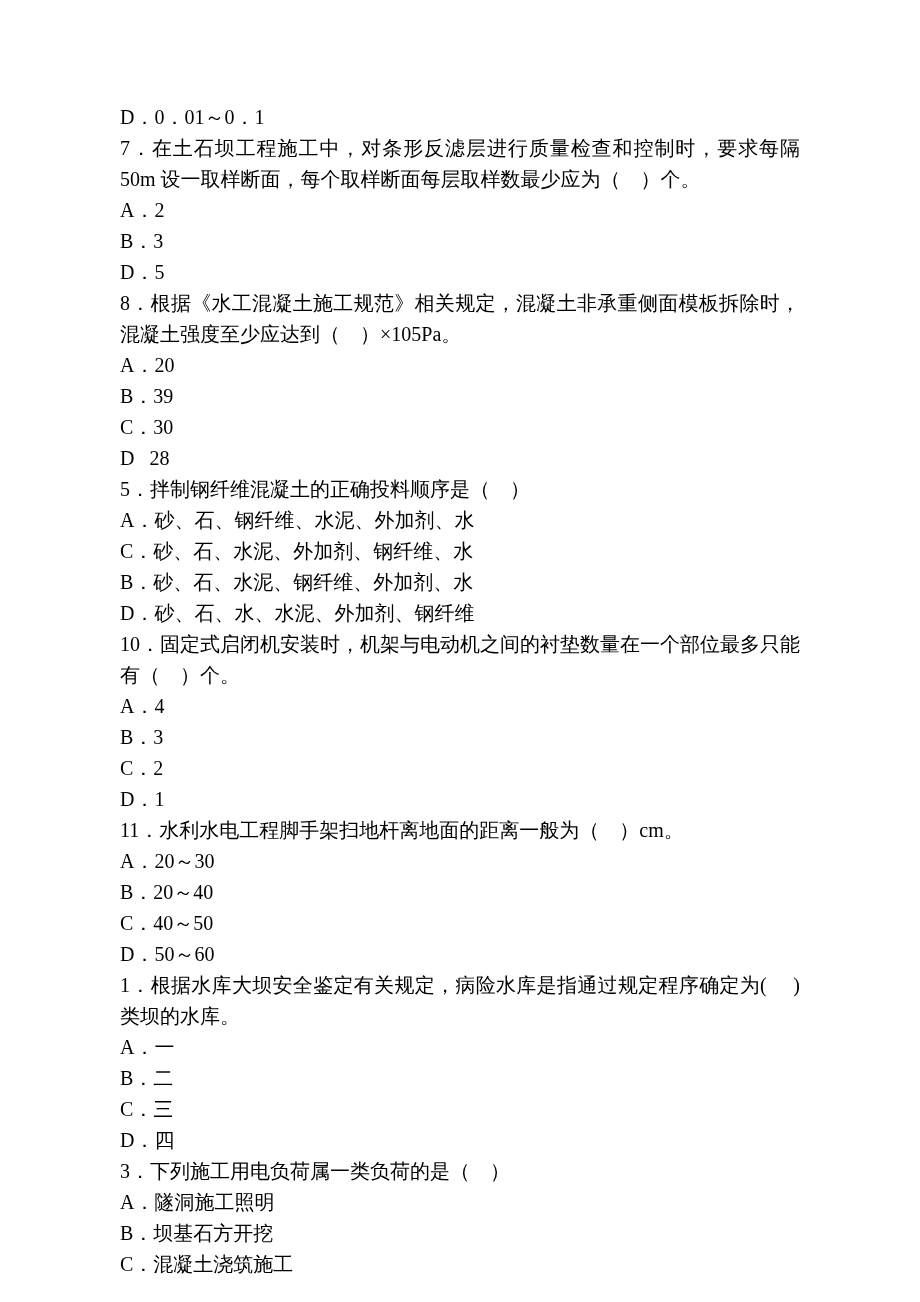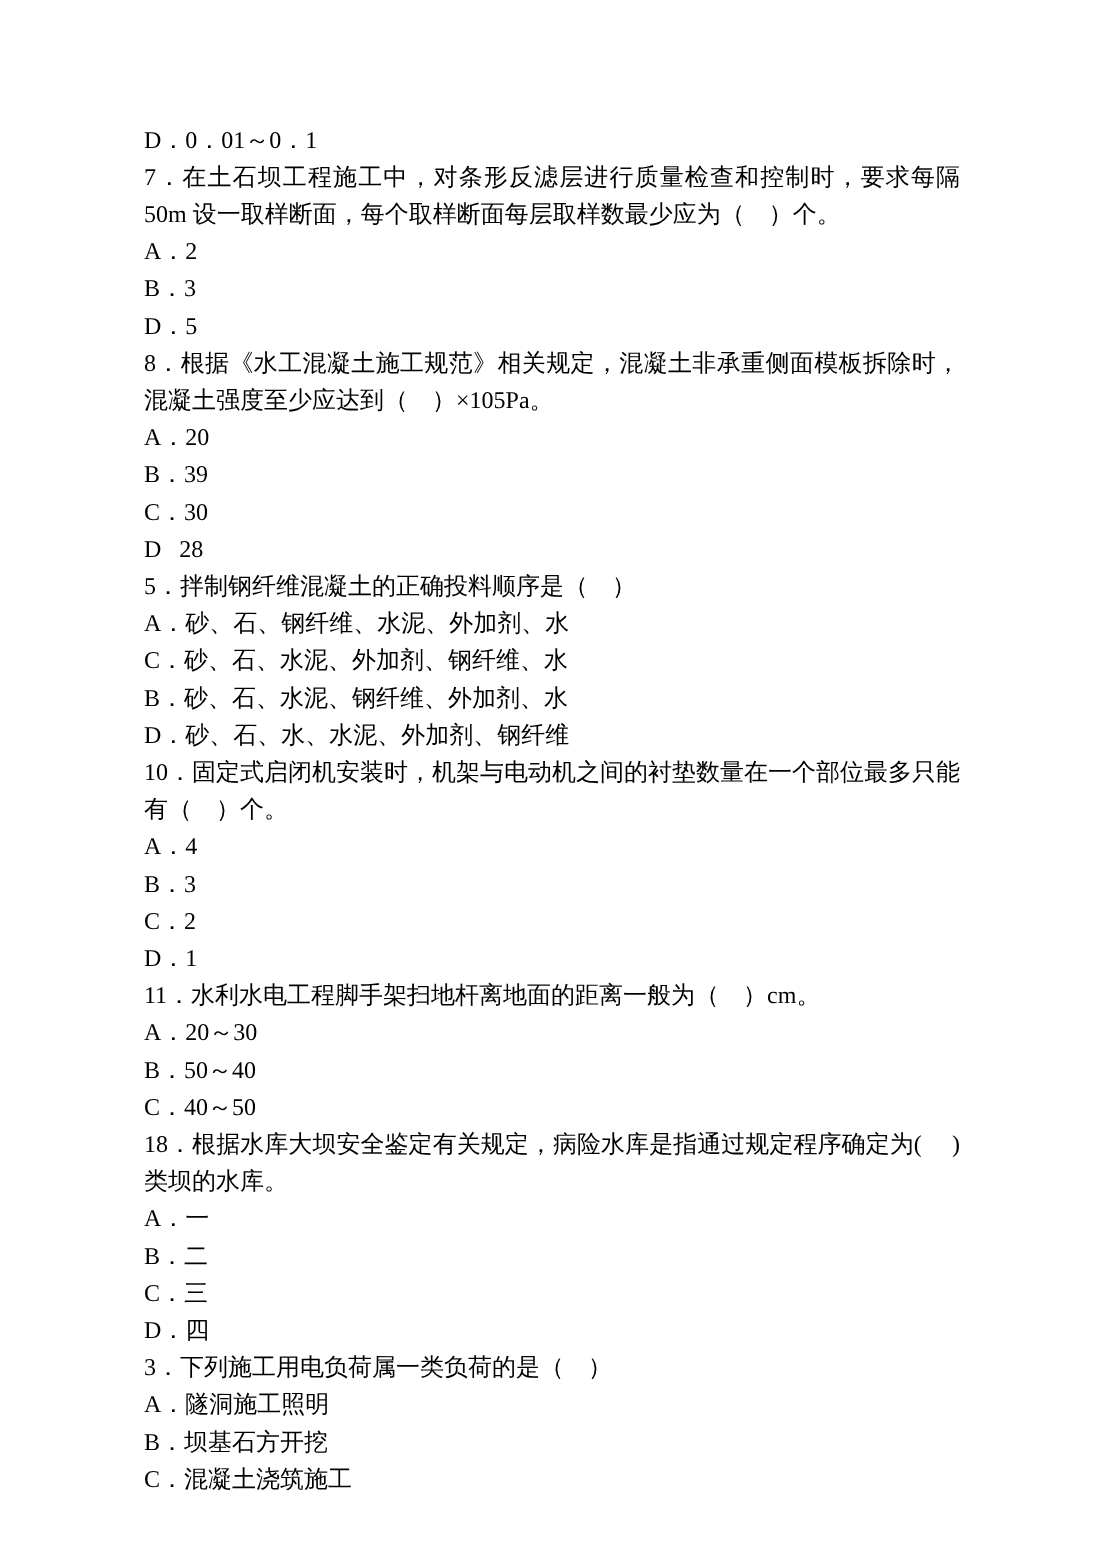--- a/index.html
+++ b/index.html
@@ -49,24 +49,25 @@
   <div class="line">D．砂、石、水、水泥、外加剂、钢纤维</div>
 
   <div class="line">10．固定式启闭机安装时，机架与电动机之间的衬垫数量在一个部位最多只能有（    ）个。</div>
   <div class="line">A．4</div>
   <div class="line">B．3</div>
   <div class="line">C．2</div>
   <div class="line">D．1</div>
 
   <div class="line">11．水利水电工程脚手架扫地杆离地面的距离一般为（    ）cm。</div>
   <div class="line">A．20～30</div>
-  <div class="line">B．50～40</div>
+  <div class="line">B．20～40</div>
   <div class="line">C．40～50</div>
+  <div class="line">D．50～60</div>
 
-  <div class="line">18．根据水库大坝安全鉴定有关规定，病险水库是指通过规定程序确定为(     )类坝的水库。</div>
+  <div class="line">1．根据水库大坝安全鉴定有关规定，病险水库是指通过规定程序确定为(     )类坝的水库。</div>
   <div class="line">A．一</div>
   <div class="line">B．二</div>
   <div class="line">C．三</div>
   <div class="line">D．四</div>
 
   <div class="line">3．下列施工用电负荷属一类负荷的是（    ）</div>
   <div class="line">A．隧洞施工照明</div>
   <div class="line">B．坝基石方开挖</div>
   <div class="line">C．混凝土浇筑施工</div>
 

